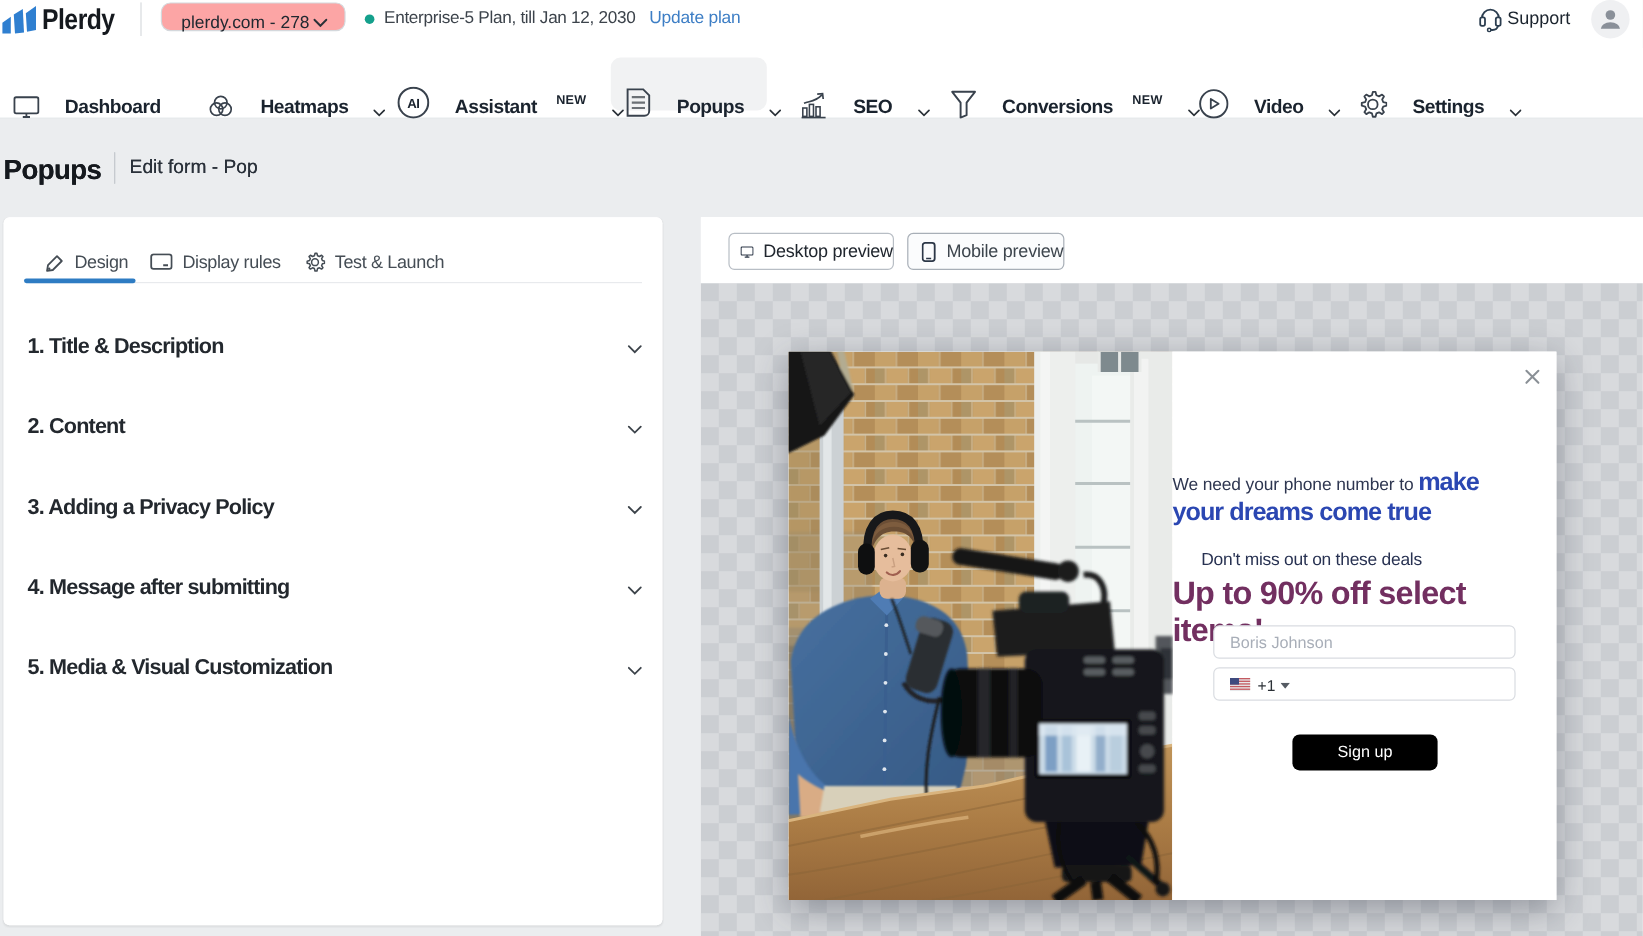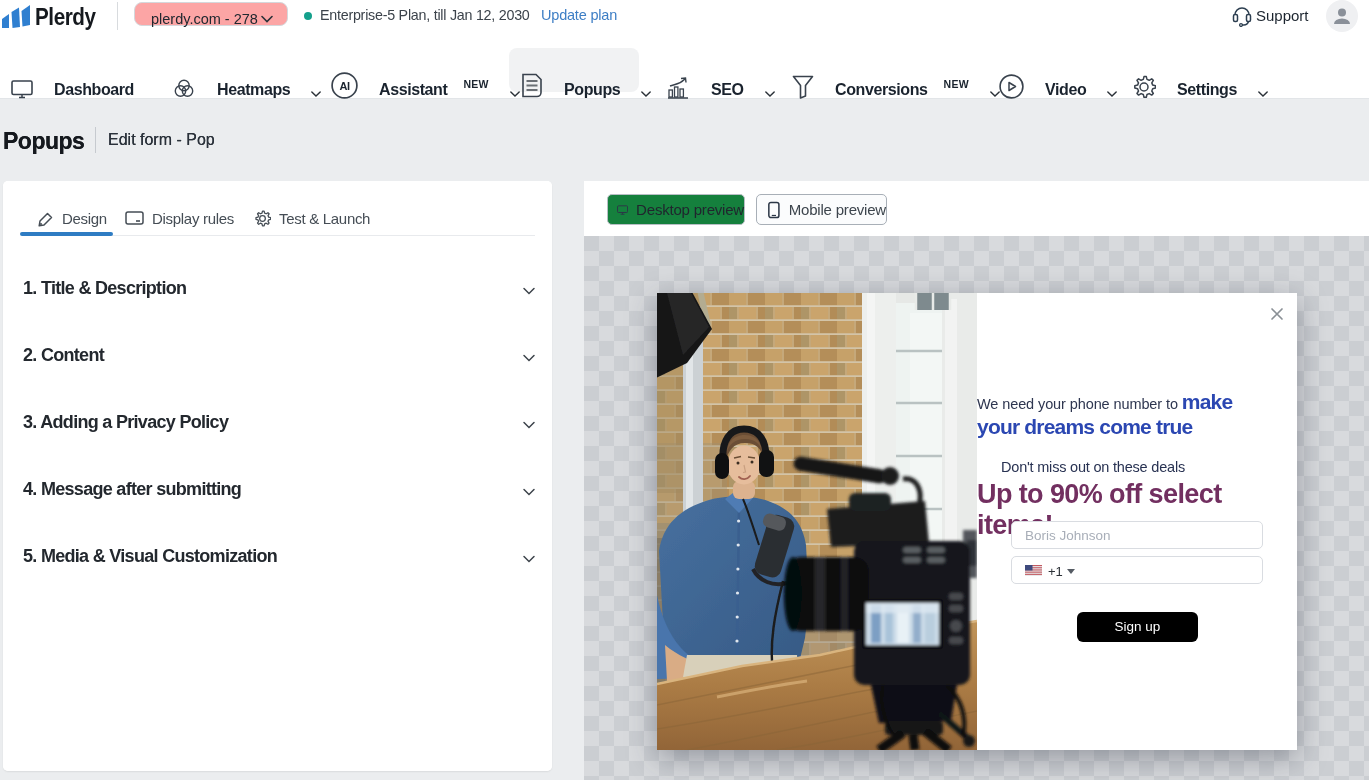--- a/index.html
+++ b/index.html
@@ -34,21 +34,21 @@
 #tabline { position:absolute; left:21px; top:54px; width:511px; height:1px; background:#e8eaed; }
 #tabactive { position:absolute; left:17px; top:51px; width:93px; height:4px; background:#2e7cc3; border-radius:3px; }
 .acc { position:absolute; left:20px; font-size:18px; font-weight:bold; color:#23282e; letter-spacing:-0.7px; }
 .accchev { position:absolute; left:519px; width:14px; height:14px; }
 
 #rightcard { position:absolute; left:584px; top:181px; width:785px; height:599px; background:#fff; }
 #checker { position:absolute; left:584px; top:236px; width:785px; height:544px;
   background-image: conic-gradient(#d8dadd 25%, #cbced2 0 50%, #d8dadd 0 75%, #cbced2 0);
   background-size:30px 30px; }
 .pbtn { position:absolute; top:194px; height:31px; display:flex; align-items:center; border-radius:5px; font-size:15px; white-space:nowrap; letter-spacing:-0.2px; }
-#btn-desktop { left:607px; width:138px; background:#15803d; color:#20262e; border:1px solid #b8bec5;}
+#btn-desktop { left:607px; width:138px; background:#ffffff; color:#20262e; border:1px solid #b8bec5;}
 #btn-mobile { left:756px; width:131px; background:#fbfcfd; color:#3d454d; border:1px solid #a8afb7; }
 
 #popup { position:absolute; left:657px; top:293px; width:640px; height:457px; background:#fff; box-shadow:0 8px 28px rgba(35,40,55,0.38); }
 #photo { position:absolute; left:0; top:0; width:320px; height:457px; overflow:hidden; }
 #pright { position:absolute; left:320px; top:0; width:320px; height:457px; background:#fff; }
 #closex { position:absolute; left:613px; top:14px; width:14px; height:14px; }
 .h1 { position:absolute; left:0; width:320px; text-align:left; }
 #phl1 { top:97px; font-size:14.5px; color:#2e3650; letter-spacing:-0.1px; }
 #phl1 b, #phl2 { color:#2b47b2; font-weight:bold; font-size:21px; font-family:"Liberation Sans",sans-serif; letter-spacing:-0.8px; }
 #phl2 { top:122px; }

